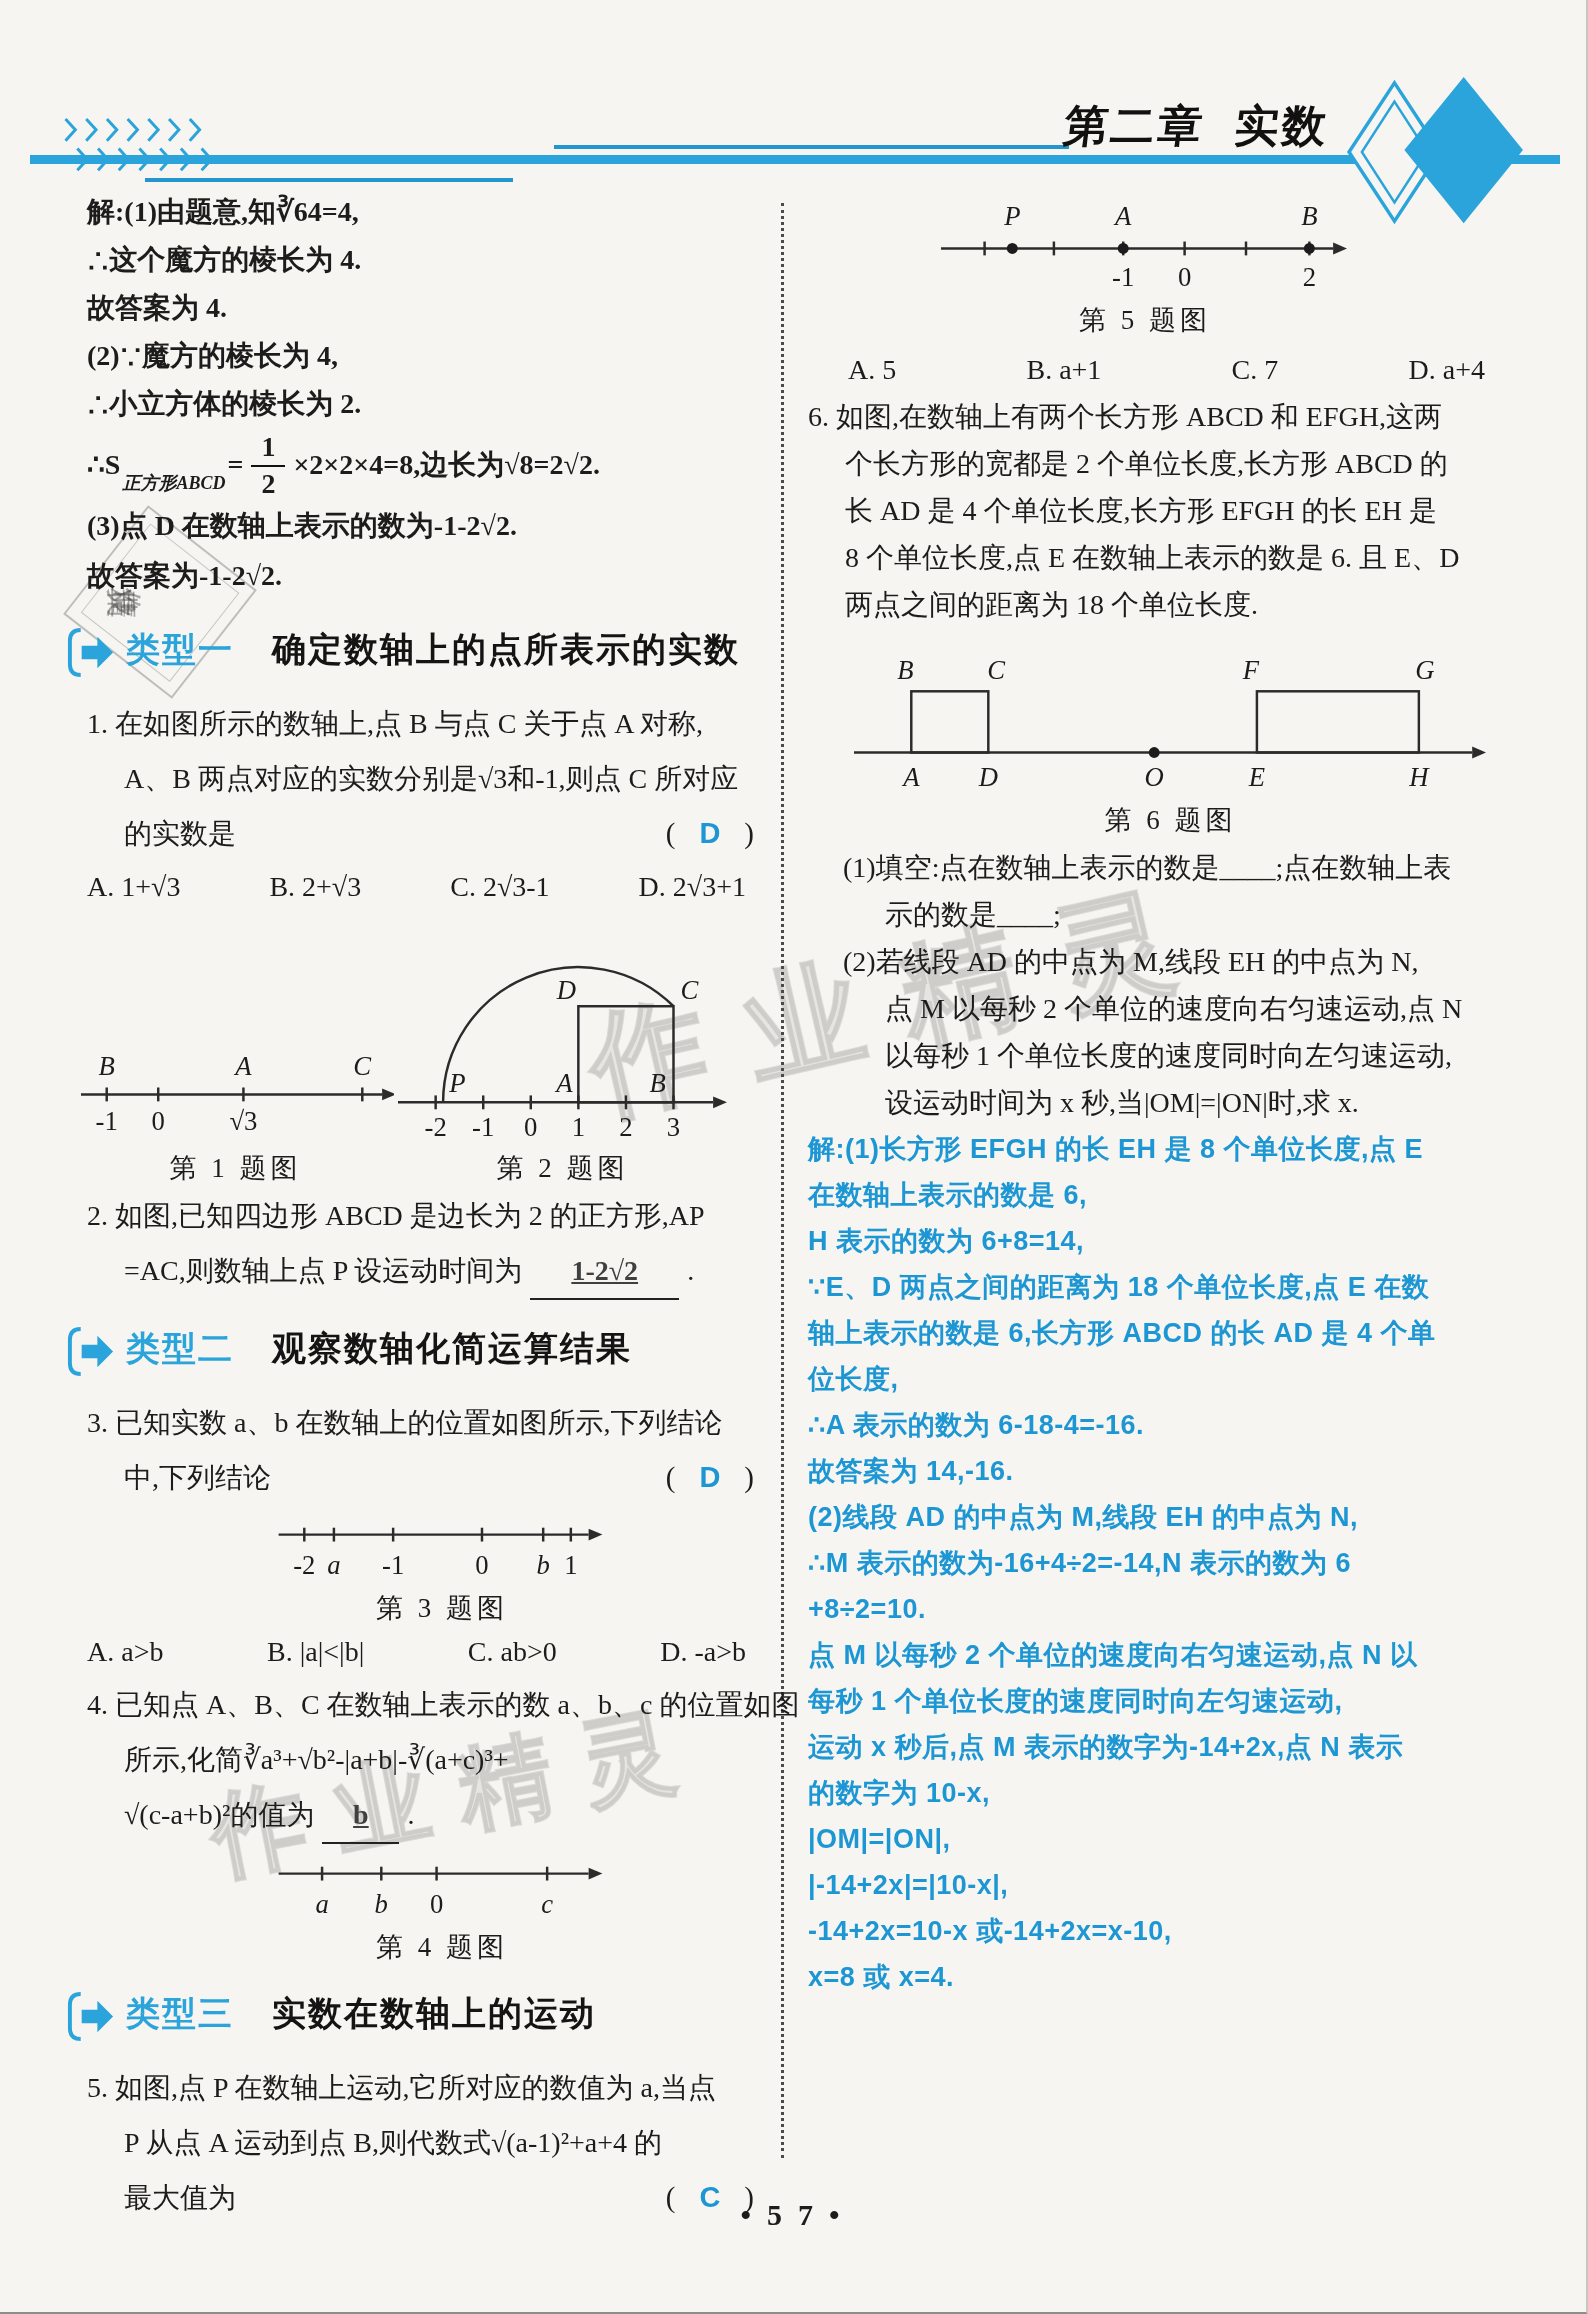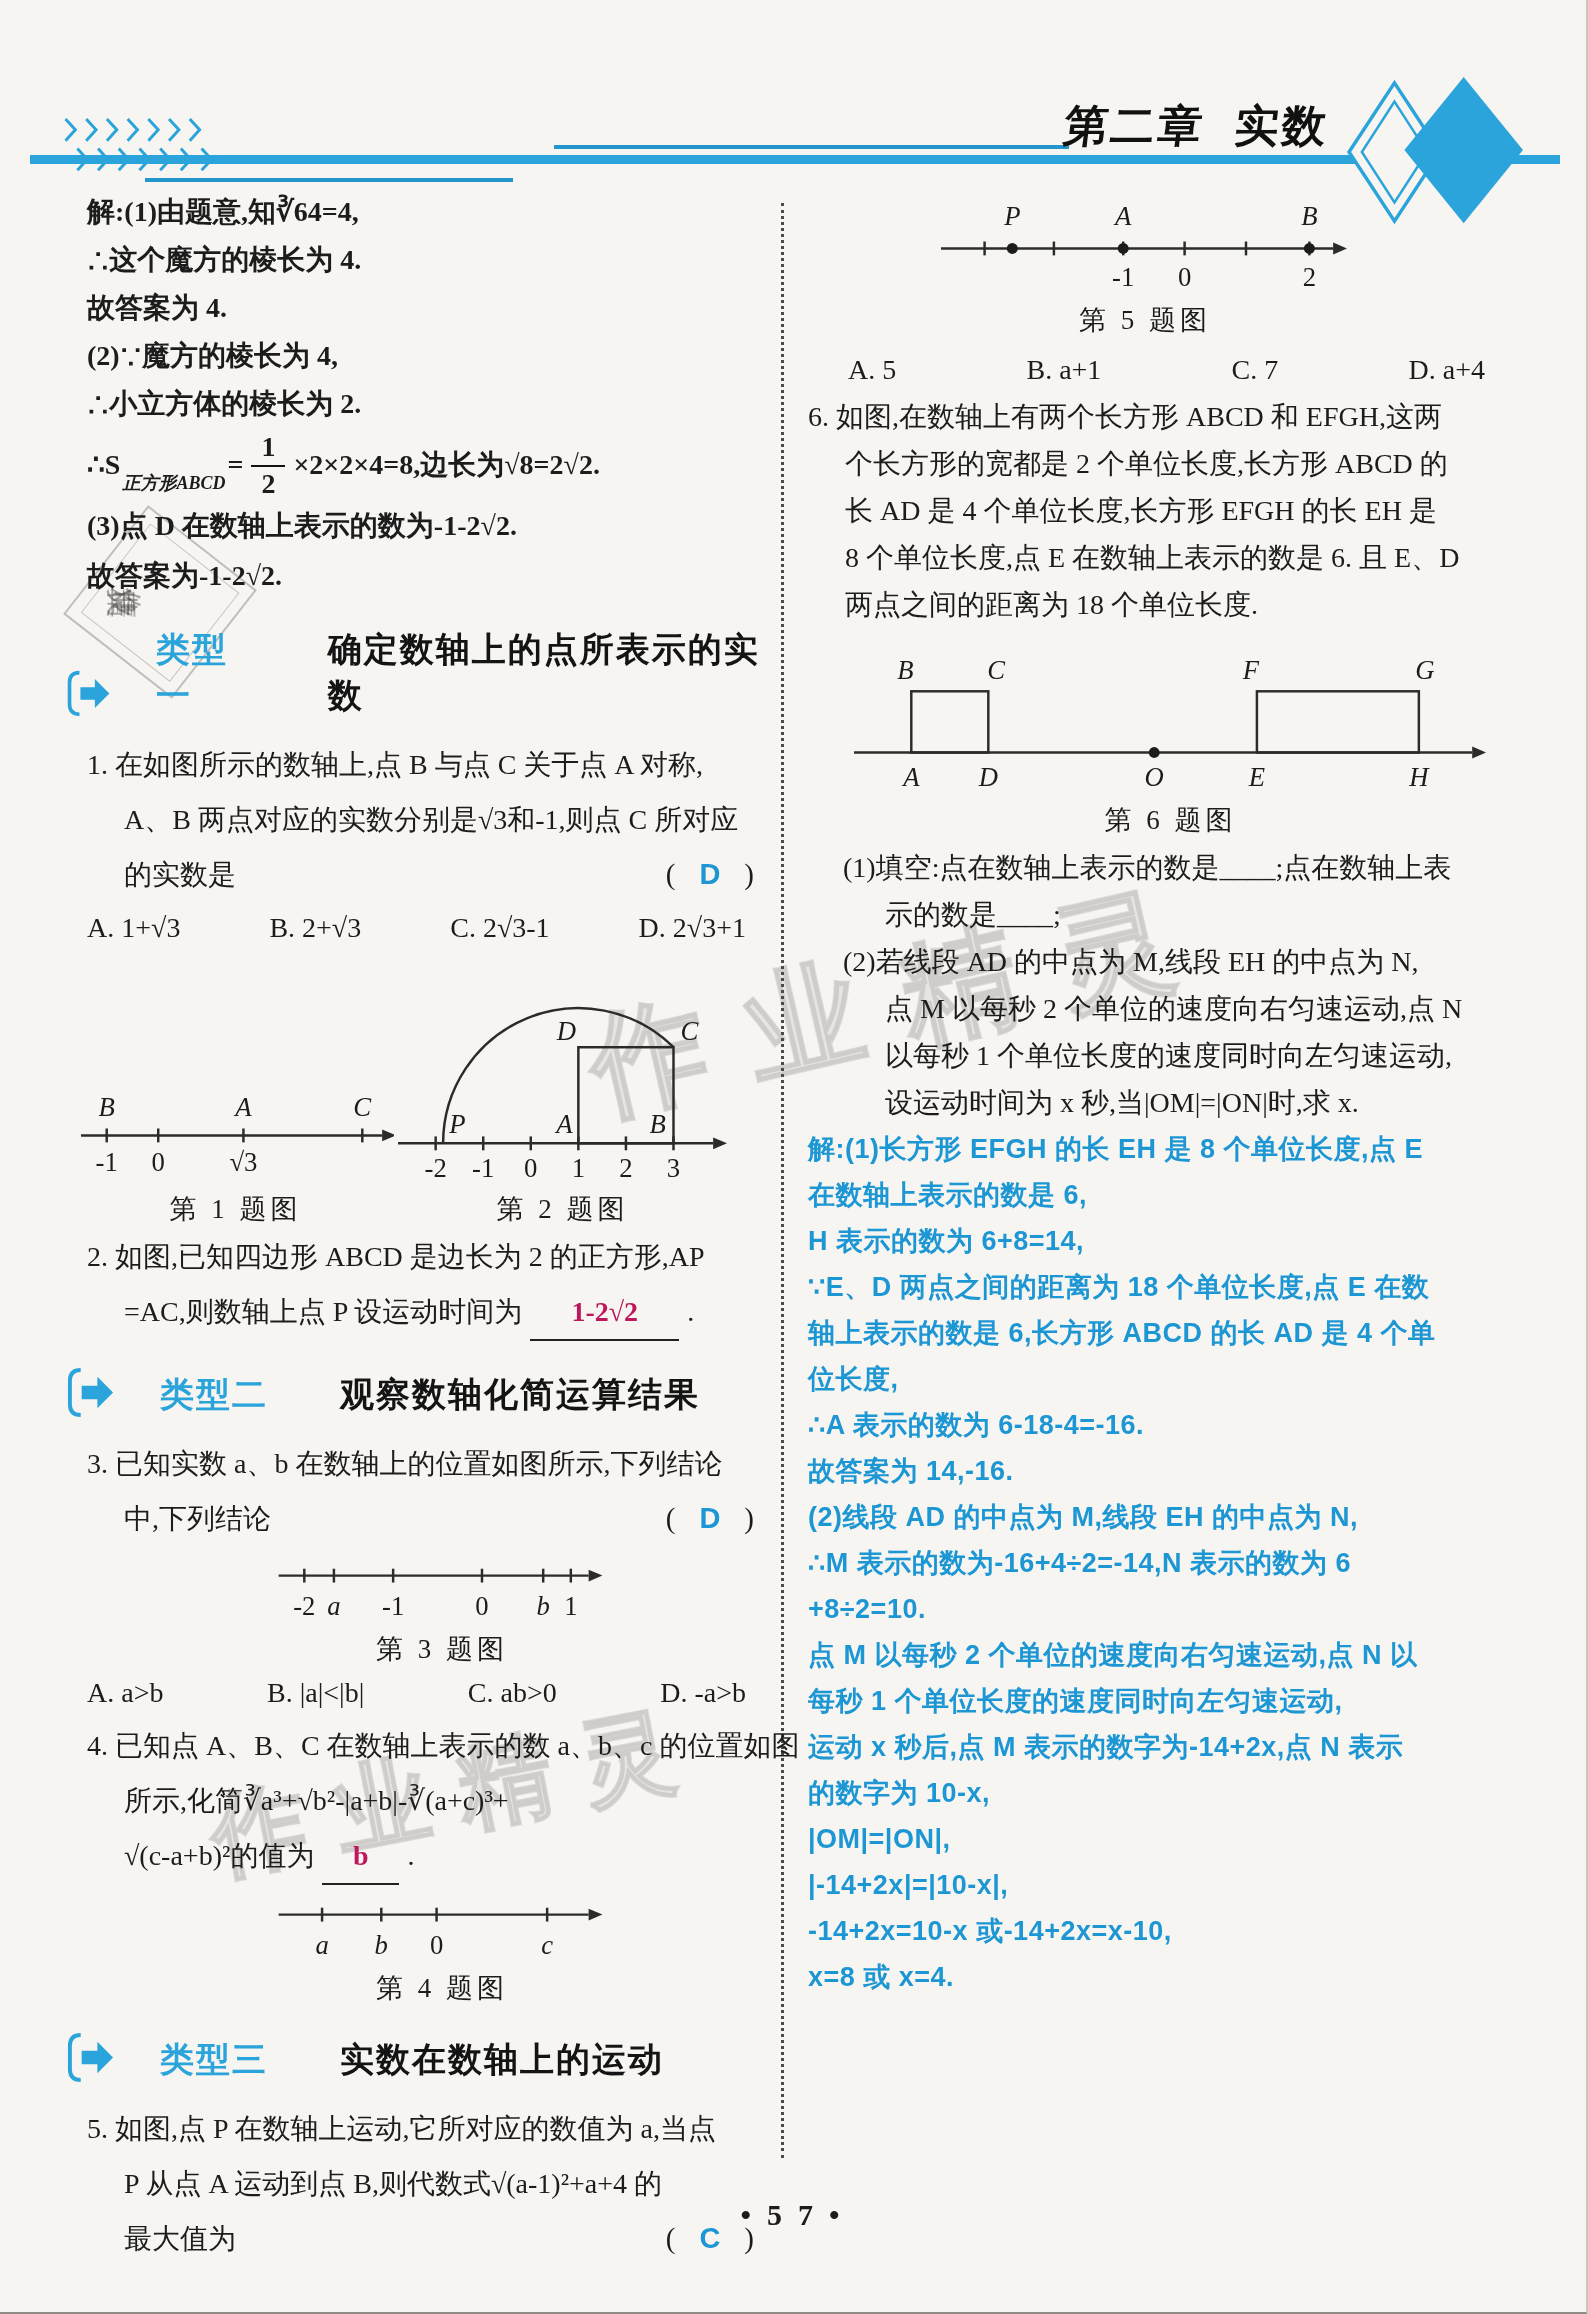--- a/index.html
+++ b/index.html
@@ -21,36 +21,36 @@
   .divider{position:absolute;left:781px;top:203px;height:1955px;width:0;border-left:3.5px dotted #4a4a4a;}
   
   .sol1 .sline{font-weight:bold;font-size:28px;line-height:48px;white-space:nowrap;}
   .sol1 .tail{line-height:50px;}
   .formula{display:flex;align-items:center;height:73px;white-space:nowrap;font-weight:bold;font-size:28px;}
   .ssub{font-size:18px;align-self:flex-end;margin:0 2px 6px 2px;font-style:italic;}
   .frac{display:inline-flex;flex-direction:column;text-align:center;margin:0 8px;line-height:1;}
   .frac .fn{border-bottom:2.5px solid #111;padding:2px 10px 4px 10px;}
   .frac .fd{padding-top:3px;}
   
-  .type-hd{display:flex;align-items:flex-end;margin:26px 0 18px -22px;gap:34px;}
+  .type-hd{display:flex;align-items:flex-start;margin:26px 0 18px -22px;}
   .type-hd .lbl{color:#2aa4da;font-family:"Liberation Sans",sans-serif;font-weight:bold;font-size:34px;margin-left:10px;letter-spacing:2px;}
   .type-hd .ttl{color:#141414;font-family:"Liberation Sans",sans-serif;font-weight:bold;font-size:34px;margin-left:38px;letter-spacing:2px;}
   
   .prob{padding-left:37px;}
   .pline{font-size:28px;line-height:55px;white-space:nowrap;}
   .pline.first{text-indent:-37px;}
   .col-right .pline{font-size:28px;line-height:47px;}
   .split{display:flex;justify-content:space-between;align-items:baseline;padding-right:6px;gap:36px;}
   .ansgroup{font-size:29px;letter-spacing:0;}
   .ans{color:#1d96d4;font-weight:bold;padding:0 24px;font-family:"Liberation Sans",sans-serif;}
   .opt-row{display:flex;justify-content:space-between;margin-left:-37px;padding-right:14px;font-size:28px;line-height:51px;white-space:nowrap;}
   .col-right .opt-row{line-height:47px;}
   .blank{display:inline-block;border-bottom:2.5px solid #222;min-width:149px;text-align:center;margin:0 8px;}
   .blank-b{min-width:77px;}
-  .blank .bt{color:#be185d;font-weight:bold;}
+  .blank .bt{color:#404040;font-weight:bold;text-decoration:underline;}
   
   .figrow{display:flex;align-items:flex-end;margin:10px 0 2px -10px;}
   .figblock{text-align:center;}
   .caption{font-size:27px;letter-spacing:4px;text-align:center;margin-top:4px;}
   svg .si{font:italic 27px "Liberation Serif",serif;fill:#1c1c1c;}
   svg .sn{font:27px "Liberation Serif",serif;fill:#1c1c1c;}
   .fig-center{text-align:center;}
   
   .sub1,.sub2{padding-left:77px;}
   .sub1 .pline.first,.sub2 .pline.first{text-indent:-42px;}

